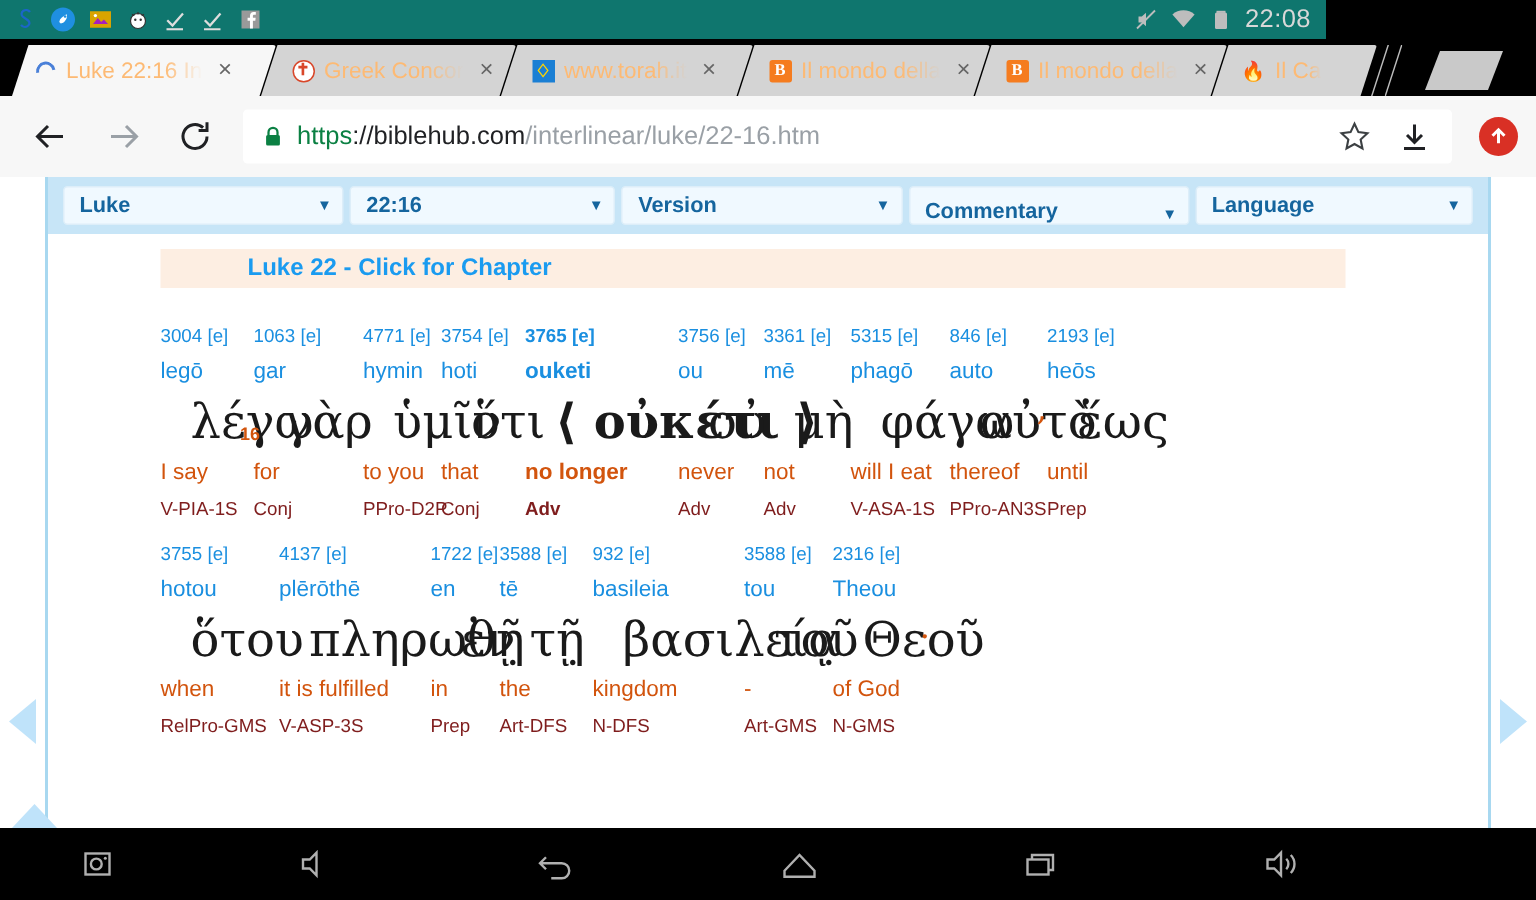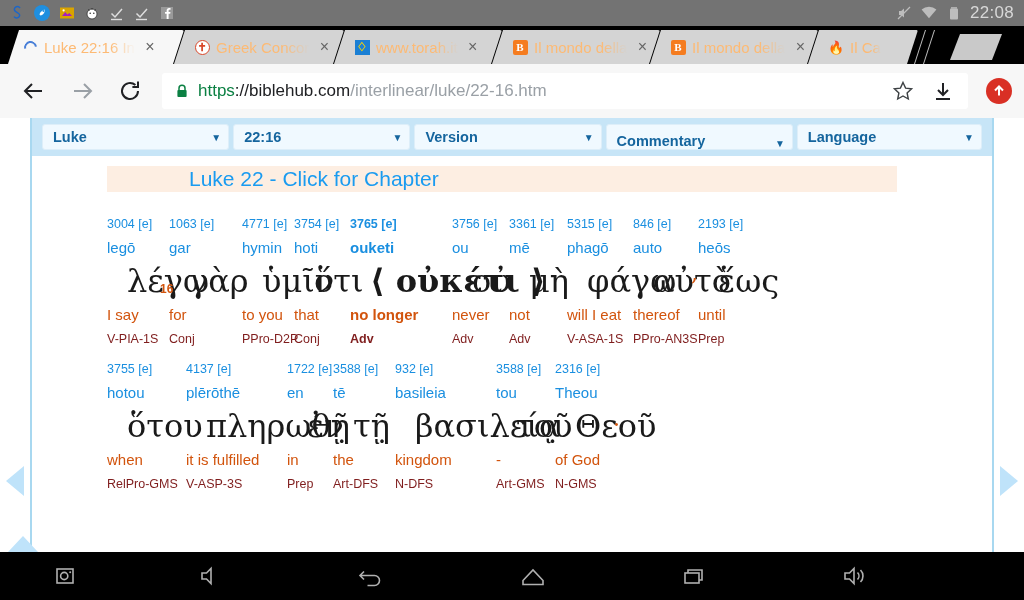--- a/index.html
+++ b/index.html
@@ -5,22 +5,22 @@
   * { box-sizing: border-box; margin: 0; padding: 0; }
   html, body {
     width: 1024px; height: 600px;
     font-family: "Liberation Sans", sans-serif;
     background: #000; overflow: hidden;
   }
   #app { position: relative; width: 1024px; height: 600px; }
 
   
   .statusbar {
-    position: absolute; left: 0; top: 0; width: 1024px; height: 26px;
-    background: #737373; display: flex; align-items: center;
+    position: absolute; left: 0; top: 0; width: 884px; height: 26px;
+    background: #0f766e; display: flex; align-items: center;
   }
   .sb-left { display: flex; align-items: center; gap: 7px; padding-left: 8px; }
   .sb-right {
     margin-left: auto; display: flex; align-items: center; gap: 7px;
     padding-right: 10px;
   }
   .sb-ico { width: 18px; height: 18px; display: block; }
   .sb-clock {
     color: #d8d8d8; font-size: 17px; letter-spacing: .3px;
     font-family: "Liberation Sans", sans-serif;
@@ -167,21 +167,21 @@
   .sel-w3 { width: 188px; }
   .sel-w4 { width: 188px; align-items: flex-end; }
   .sel-w5 { width: 186px; text-align: right; }
 
   .chapterbar {
     margin: 10px 0 0 75px; width: 790px; height: 26px;
     background: #fdeee2; display: flex; align-items: center;
     padding-left: 58px;
   }
   .chapterlink {
-    color: #1a9bf0; font-weight: normal; font-size: 21px; margin-left: 24px;
+    color: #1a9bf0; font-weight: bold; font-size: 16px;
   }
 
   .interlinear { position: relative; padding: 22px 0 0 0; }
   .ilrow { position: relative; height: 145px; }
   .vnum {
     position: absolute; left: 128px; top: 68px;
     color: #d2540d; font-weight: bold; font-size: 12px;
   }
   .cells { display: flex; align-items: flex-start; padding-left: 75px; }
   .cell { display: flex; flex-direction: column; }

